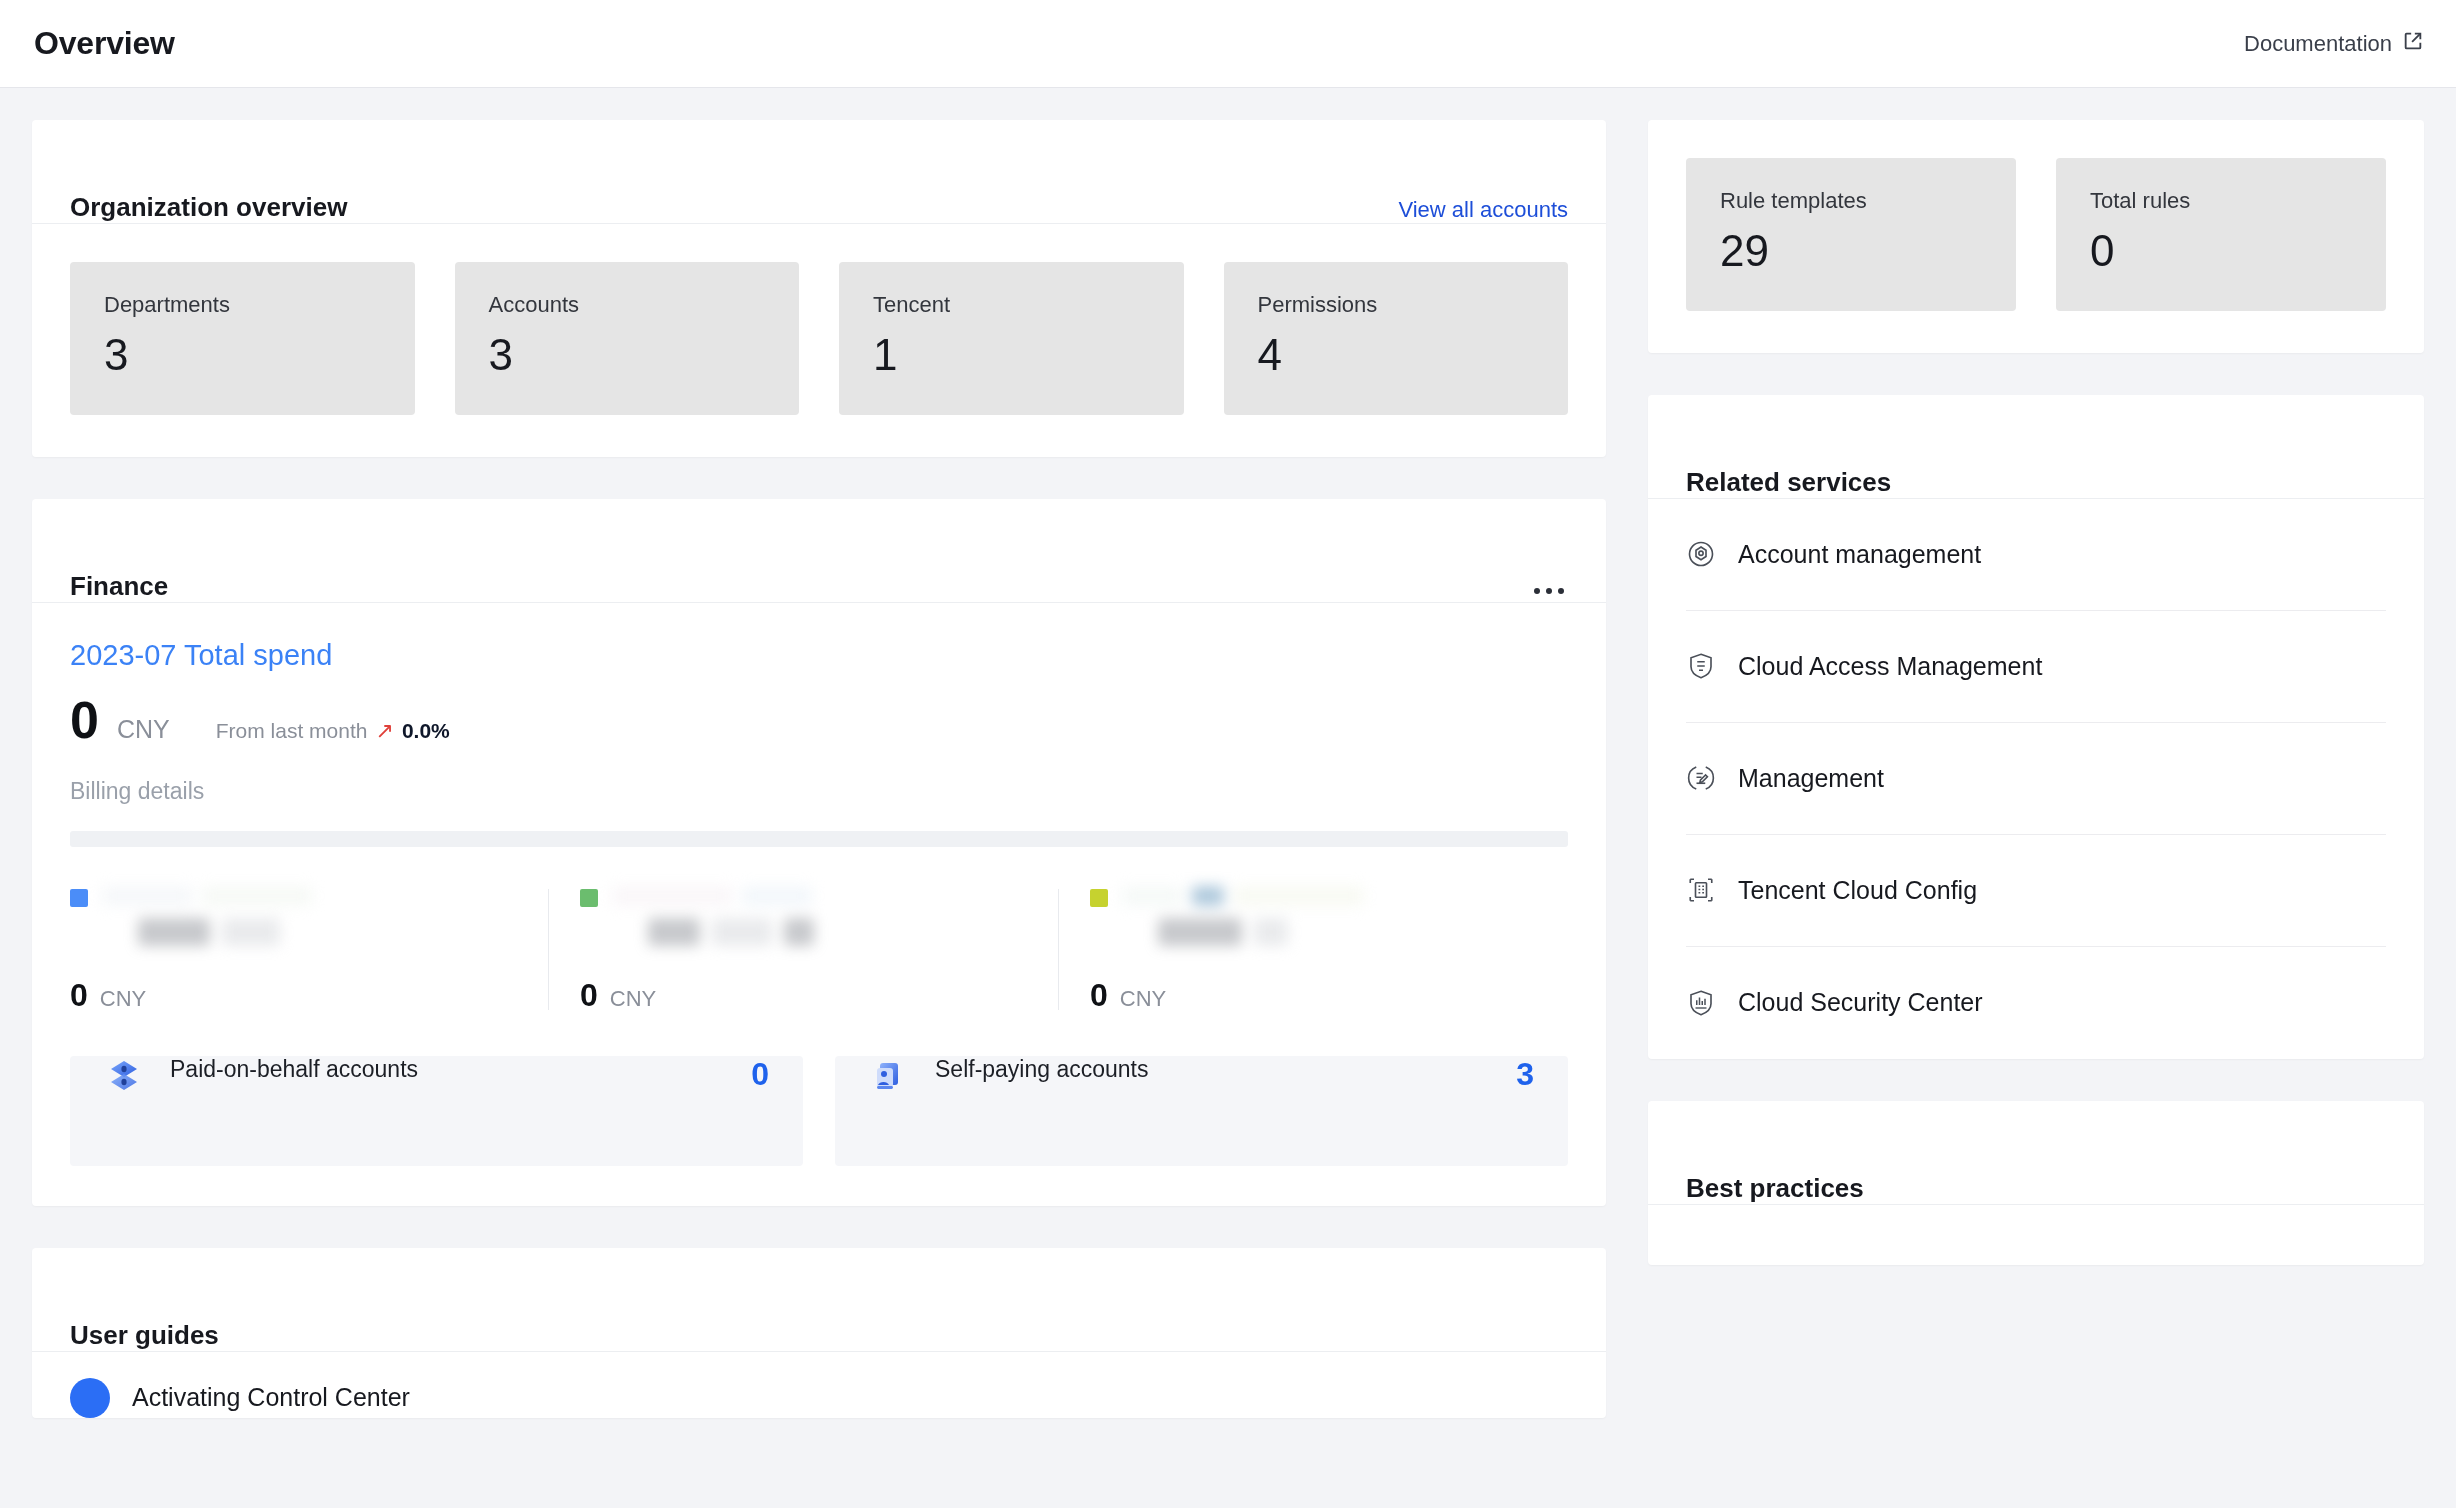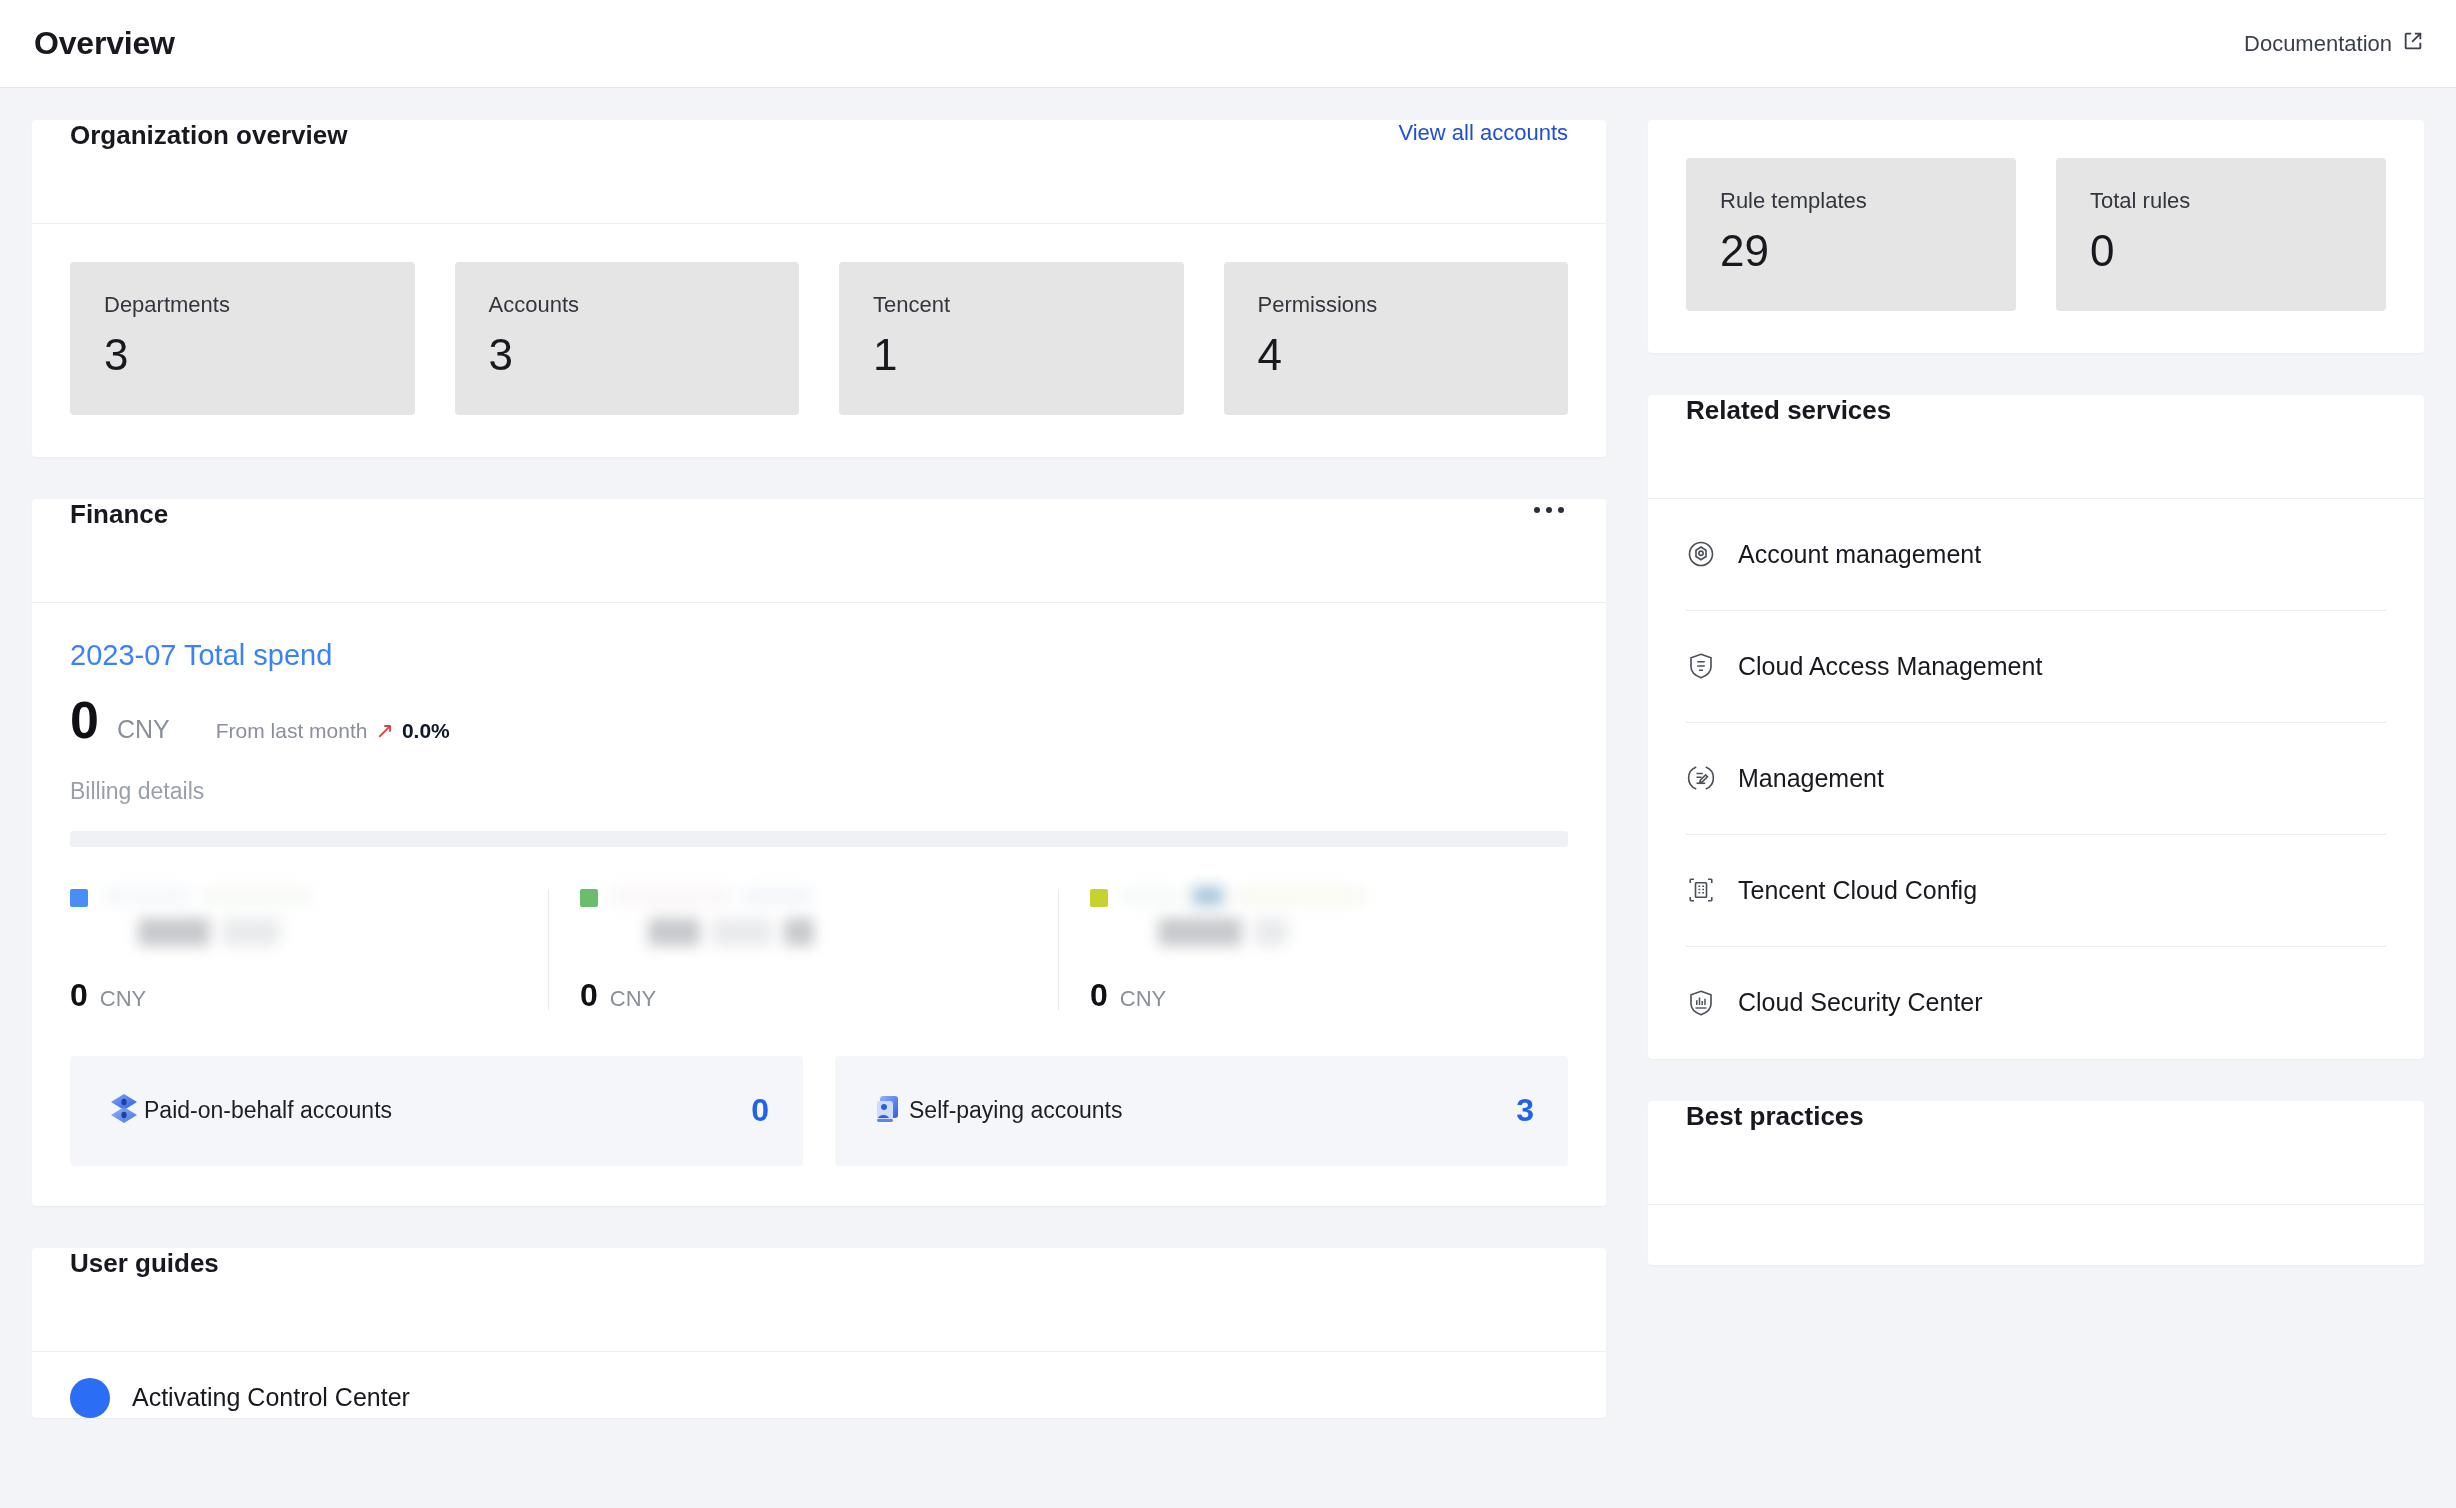--- a/index.html
+++ b/index.html
@@ -50,21 +50,21 @@
 
   .card {
     background: #ffffff;
     border-radius: 4px;
     box-shadow: 0 1px 2px rgba(0,0,0,0.04);
   }
   .card-header {
     height: 104px;
     padding: 0 38px;
     display: flex;
-    align-items: flex-start;
+    align-items: flex-end;
     justify-content: space-between;
     border-bottom: 1px solid #eceef1;
   }
   .card-title {
     font-size: 26px;
     font-weight: bold;
     color: #17191f;
   }
   .link-blue {
     font-size: 22px;
@@ -200,22 +200,23 @@
   .billing-amount .num { font-size: 32px; font-weight: bold; color: #0f1115; }
   .billing-amount .cur { font-size: 22px; color: #8a8f99; }
 
   .acct-tiles { display: flex; gap: 32px; }
   .acct-tile {
     flex: 1;
     background: #f5f6f9;
     border-radius: 4px;
     height: 110px;
     display: flex;
-    align-items: center;
+    align-items: flex-start;
     padding: 0 34px;
+    gap: 26px;
     cursor: pointer;
   }
   .acct-tile .label { font-size: 23px; color: #1c1f26; flex: 1; }
   .acct-tile .count { font-size: 32px; color: #1f62ec; font-weight: bold; }
 
   
   .svc-list { padding: 0 38px; }
   .svc-item {
     display: flex;
     align-items: center;

